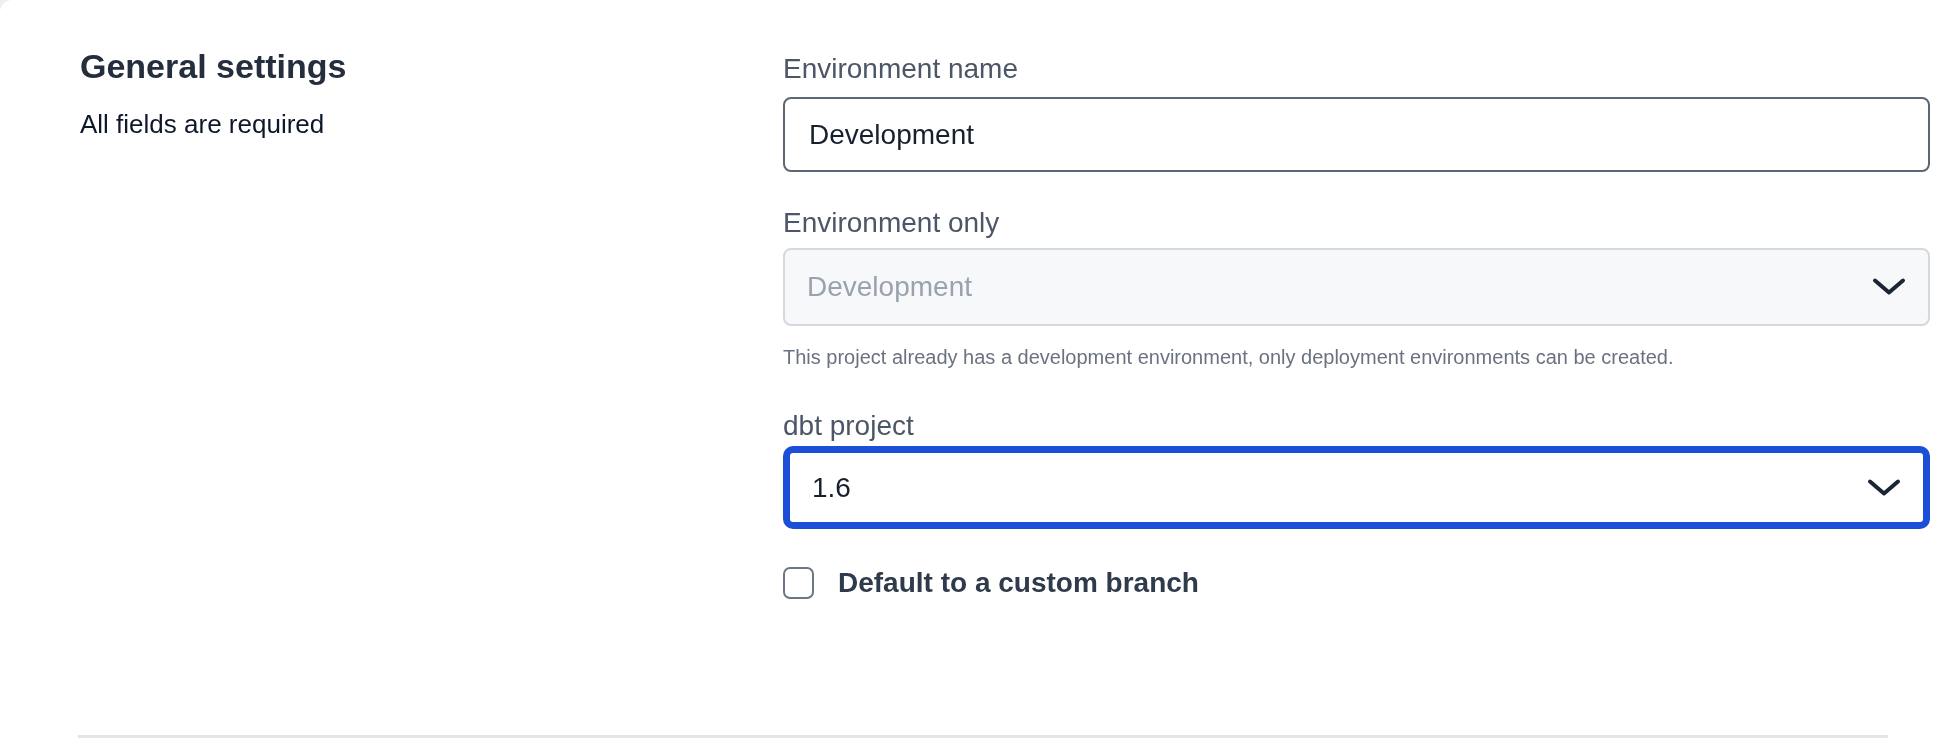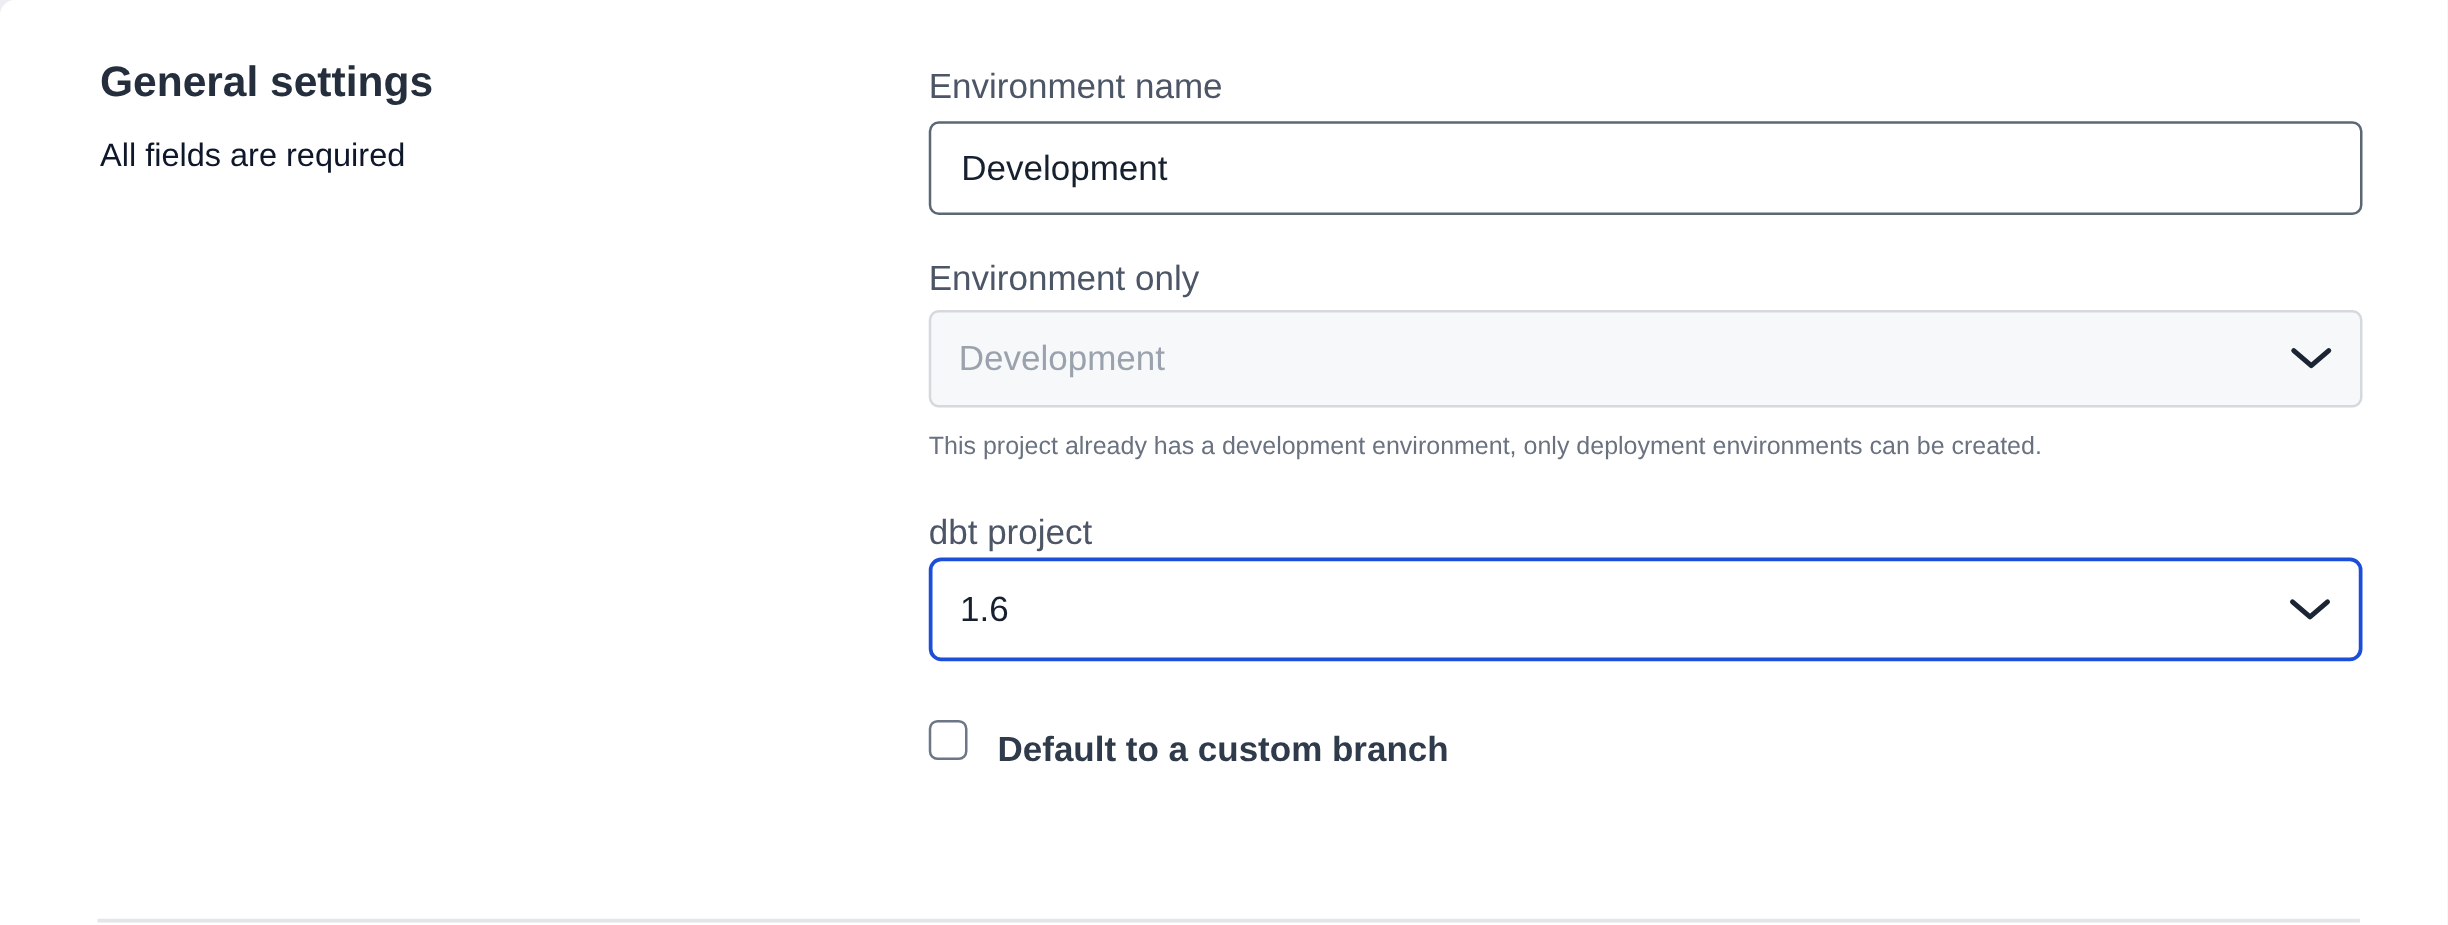--- a/index.html
+++ b/index.html
@@ -13,20 +13,21 @@
     position: relative;
     width: 1958px;
     height: 740px;
     background: #ffffff;
     border-top-left-radius: 12px;
     overflow: hidden;
   }
   .content {
     display: flex;
     padding: 54px 0 0 80px;
+    gap: 40px;
   }
   .left-col { width: 663px; flex: 0 0 663px; }
   .form-col { width: 1147px; flex: 0 0 1147px; }
 
   h1.page-title {
     font-size: 34px;
     line-height: 34px;
     font-weight: 700;
     color: #242e3d;
     margin-top: -5px;
@@ -73,21 +74,21 @@
     font-size: 28px;
     color: #16202e;
   }
   .select.disabled {
     background: #f7f8fa;
     color: #9aa2ad;
     cursor: default;
   }
   .select.focused {
     height: 83px;
-    border: 3px solid #1d4ed8;
+    border: 7px solid #1d4ed8;
     border-radius: 10px;
     background: #ffffff;
   }
   .chevron { flex: 0 0 auto; display: block; }
 
   .mt-type { margin-top: 36px; }
   .mt-type label { margin-bottom: 10px; }
   .helper {
     margin-top: 12px;
     font-size: 20px;
@@ -112,21 +113,20 @@
     background: #ffffff;
     display: inline-block;
     flex: 0 0 auto;
   }
   .checkbox-label {
     margin-left: 24px;
     font-size: 28px;
     font-weight: 700;
     color: #2f3a4b;
     line-height: 32px;
-    margin-top: 17px;
   }
 
   .divider {
     position: absolute;
     left: 78px;
     top: 735px;
     width: 1810px;
     height: 3px;
     background: #e3e5ea;
   }

